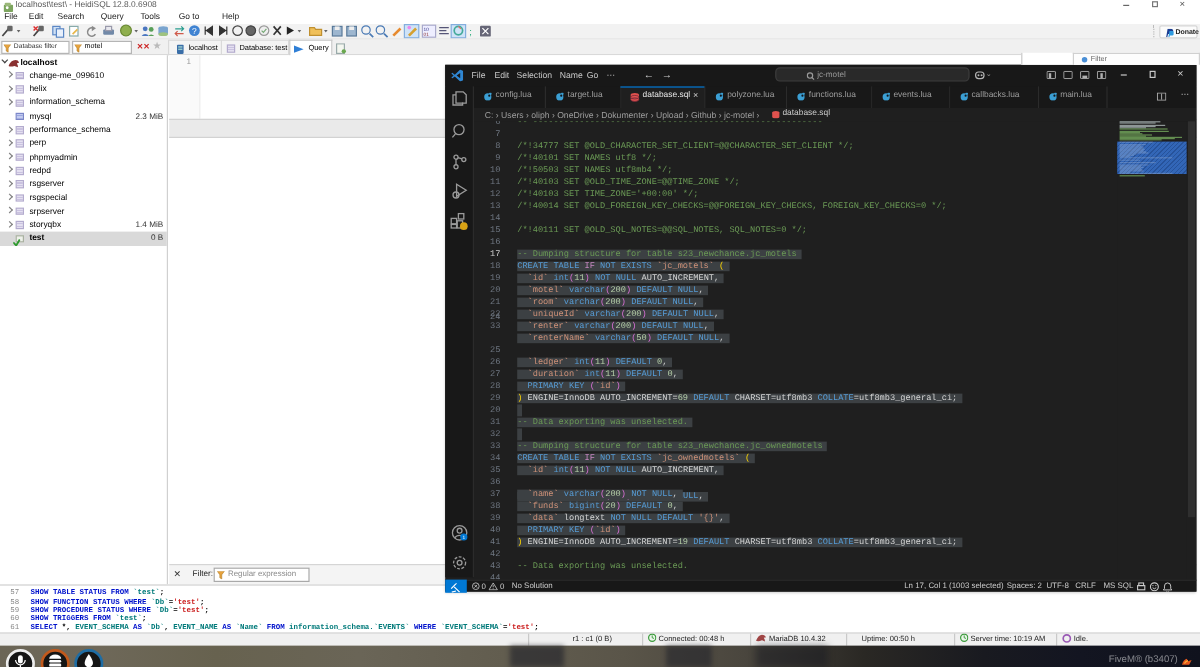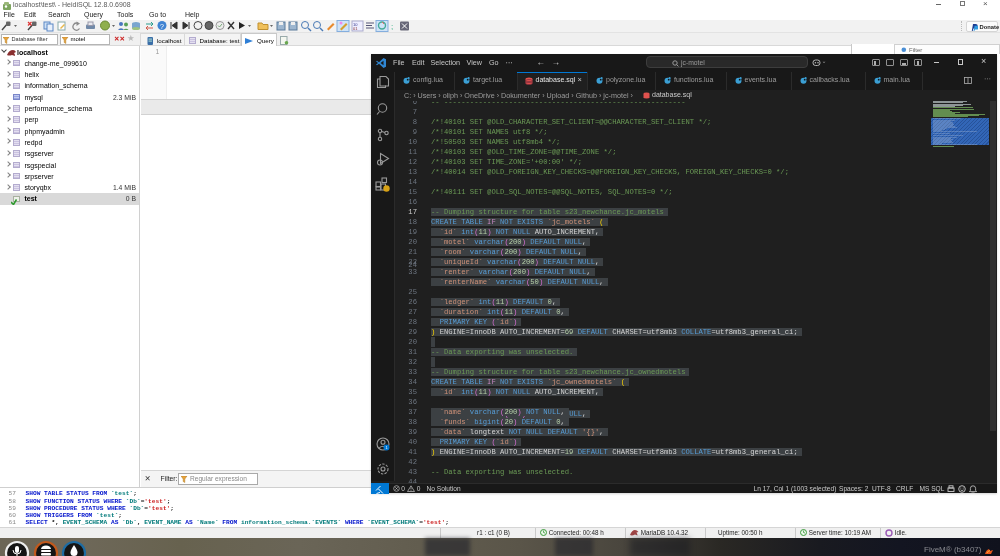--- a/index.html
+++ b/index.html
@@ -306,21 +306,21 @@
     </svg>
   </div>
 <div class="a" style="left:370.5px;top:53.5px;width:626px;height:439.5px;background:#1f1f1f;box-shadow:0 1px 2px rgba(0,0,0,.18)">
     <div class="a" style="left:0;top:0;width:626px;height:18px;background:#181818">
       <svg class="a" style="left:5.5px;top:4px" width="10" height="10">
         <path d="M7.5 0 L3 4.2 L1 2.7 L0 3.2 L2 5 L0 6.8 L1 7.3 L3 5.8 L7.5 10 L10 8.8 V1.2 Z M7.5 2.8 v4.4 L4.5 5 Z" fill="#2f86d2"></path>
       </svg>
       <div class="a vmenu" style="left:22.5px;top:4.2px">File</div>
       <div class="a vmenu" style="left:41.5px;top:4.2px">Edit</div>
       <div class="a vmenu" style="left:60px;top:4.2px">Selection</div>
-      <div class="a vmenu" style="left:96px;top:4.2px">View</div>
+      <div class="a vmenu" style="left:96px;top:4.2px">Name</div>
       <div class="a vmenu" style="left:118.5px;top:4.2px">Go</div>
       <div class="a vmenu" style="left:135px;top:4.2px">⋯</div>
       <div class="a" style="left:166px;top:3.2px;font-size:8.5px;color:#c8c8c8">←</div>
       <div class="a" style="left:181px;top:3.2px;font-size:8.5px;color:#c8c8c8">→</div>
       <div class="a" style="left:275.5px;top:2.8px;width:162px;height:12px;background:#292929;border:1px solid #3d3d3d;border-radius:4px">
         <svg class="a" style="left:25px;top:2.5px" width="7" height="7">
           <circle cx="3" cy="3" r="2.2" fill="none" stroke="#9a9a9a"></circle>
           <path d="M4.6 4.6 l1.8 1.8" stroke="#9a9a9a"></path>
         </svg>
         <div class="a" style="left:34px;top:1.5px;font-size:6.8px;color:#9a9a9a">jc-motel</div>
@@ -468,21 +468,21 @@
       <svg class="a" style="left:5px;top:390.5px" width="14" height="14">
         <circle cx="7" cy="7" r="2" stroke="#9a9a9a" fill="none" stroke-width="1.1"></circle>
         <circle cx="7" cy="7" r="5" stroke="#9a9a9a" fill="none" stroke-width="1.1" stroke-dasharray="2.4 1.3"></circle>
       </svg>
     </div>
     <div class="a" style="left:0;top:47.5px;width:560px;height:382px;overflow:hidden">
       <div class="ln" style="top:-4.0px;color:#6e7681">6</div>
       <div class="cl" style="top:-4.0px"><span class="c">-- --------------------------------------------------------</span></div>
       <div class="ln" style="top:6.0px;color:#6e7681">7</div>
       <div class="ln" style="top:16.0px;color:#6e7681">8</div>
-      <div class="cl" style="top:16.0px"><span class="c">/*!40101 SET @OLD_CHARACTER_SET_CLIENT=@@CHARACTER_SET_CLIENT */;</span></div>
+      <div class="cl" style="top:16.0px"><span class="c">/*!34777 SET @OLD_CHARACTER_SET_CLIENT=@@CHARACTER_SET_CLIENT */;</span></div>
       <div class="ln" style="top:26.0px;color:#6e7681">9</div>
       <div class="cl" style="top:26.0px"><span class="c">/*!40101 SET NAMES utf8 */;</span></div>
       <div class="ln" style="top:36.0px;color:#6e7681">10</div>
       <div class="cl" style="top:36.0px"><span class="c">/*!50503 SET NAMES utf8mb4 */;</span></div>
       <div class="ln" style="top:46.0px;color:#6e7681">11</div>
       <div class="cl" style="top:46.0px"><span class="c">/*!40103 SET @OLD_TIME_ZONE=@@TIME_ZONE */;</span></div>
       <div class="ln" style="top:56.0px;color:#6e7681">12</div>
       <div class="cl" style="top:56.0px"><span class="c">/*!40103 SET TIME_ZONE='+00:00' */;</span></div>
       <div class="ln" style="top:66.0px;color:#6e7681">13</div>
       <div class="cl" style="top:66.0px"><span class="c">/*!40014 SET @OLD_FOREIGN_KEY_CHECKS=@@FOREIGN_KEY_CHECKS, FOREIGN_KEY_CHECKS=0 */;</span></div>

